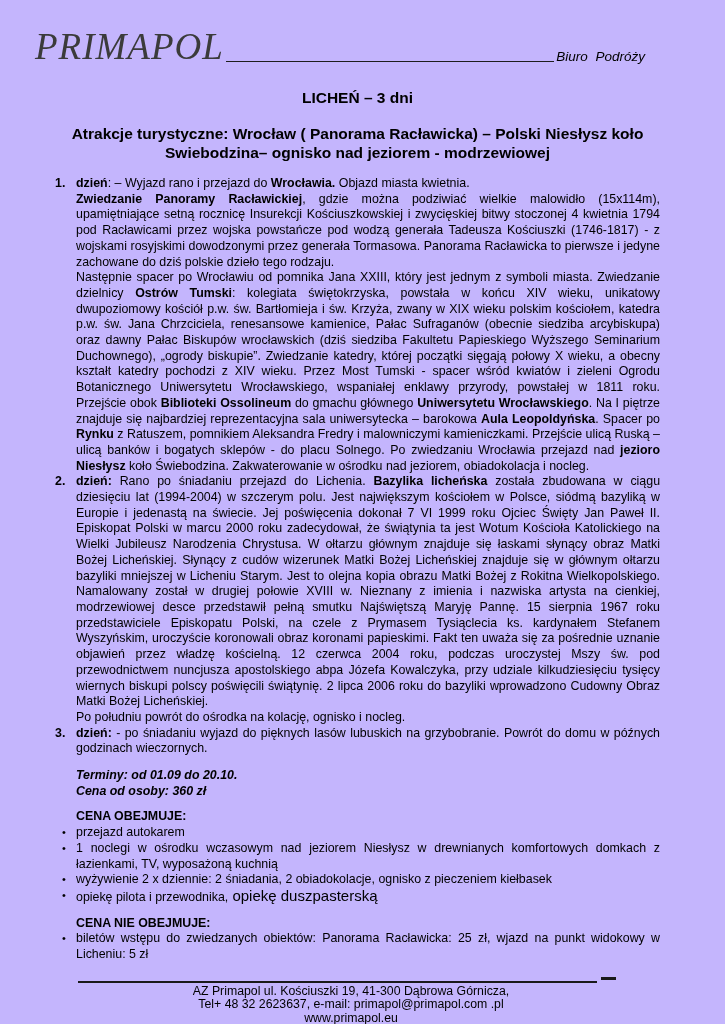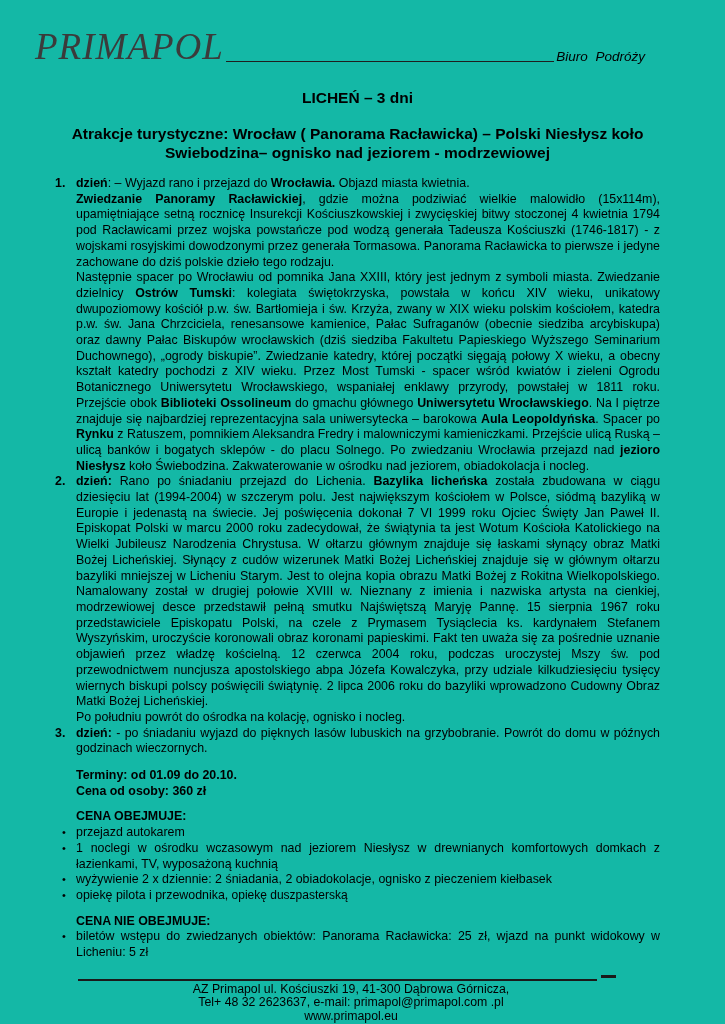--- a/index.html
+++ b/index.html
@@ -1,18 +1,18 @@
 <!DOCTYPE html>
 <html><head>
 <meta charset="utf-8">
 <style>
   * { box-sizing: border-box; }
   html, body { margin: 0; padding: 0; background: #888; }
   .page {
-    width: 725px; height: 1024px; margin: 0 auto; background: #14b8a6;
+    width: 725px; height: 1024px; margin: 0 auto; background: #c4b5fd;
     position: relative; overflow: hidden; color: #000;
     font-family: "Liberation Sans", "DejaVu Sans", sans-serif;
     padding: 28px 65px 13px 55px;
   }
   
   .hdr { display: flex; align-items: flex-end; margin-left: -20px; }
   .logo {
     font-family: "Liberation Serif", "DejaVu Serif", serif;
     font-style: italic; font-weight: 400; font-size: 37px; line-height: 1;
     color: #3b3b3b; letter-spacing: 1px; white-space: nowrap;
@@ -23,23 +23,23 @@
   
   .title { text-align: center; font-size: 15.5px; font-weight: bold; margin: 24px 0 0 0; }
   .subtitle { text-align: center; font-size: 15.5px; font-weight: bold; margin: 17px 0 0 0; line-height: 19px; }
   
   .itinerary { list-style: none; margin: 14px 0 0 0; padding: 0; font-size: 12.4px; line-height: 15.7px; }
   .itinerary li { display: flex; }
   .num { flex: 0 0 21px; font-weight: bold; }
   .item-body { flex: 1 1 auto; min-width: 0; }
   .para { margin: 0; text-align: justify; }
   .b { font-weight: bold; }
-  .small { font-size: 12px; }
+  .small { font-size: 15px; }
   .terms { margin: 11px 0 0 21px; font-size: 12.4px; line-height: 15.7px; }
-  .terms p { margin: 0; font-weight: bold; }
+  .terms p { margin: 0; font-weight: bold; font-style: italic; }
   .section-head { margin: 10px 0 0 21px; font-size: 12.4px; line-height: 15.7px; font-weight: bold; }
   .bullets { list-style: none; margin: 0; padding: 0; font-size: 12.4px; line-height: 15.7px; }
   .bullets li { display: flex; }
   .marker { flex: 0 0 14px; margin-left: 7px; font-size: 11px; }
   .bullet-text { flex: 1 1 auto; min-width: 0; text-align: justify; }
   
   .pfooter { margin-top: 14px; }
   .footer-rule { display: flex; align-items: flex-end; margin-left: 23px; height: 6px; }
   .rule-line { width: 519px; height: 2px; background: #1a1a1a; }
   .rule-dash { width: 15px; height: 2.5px; background: #1a1a1a; margin-left: 4px; margin-bottom: 3px; }

